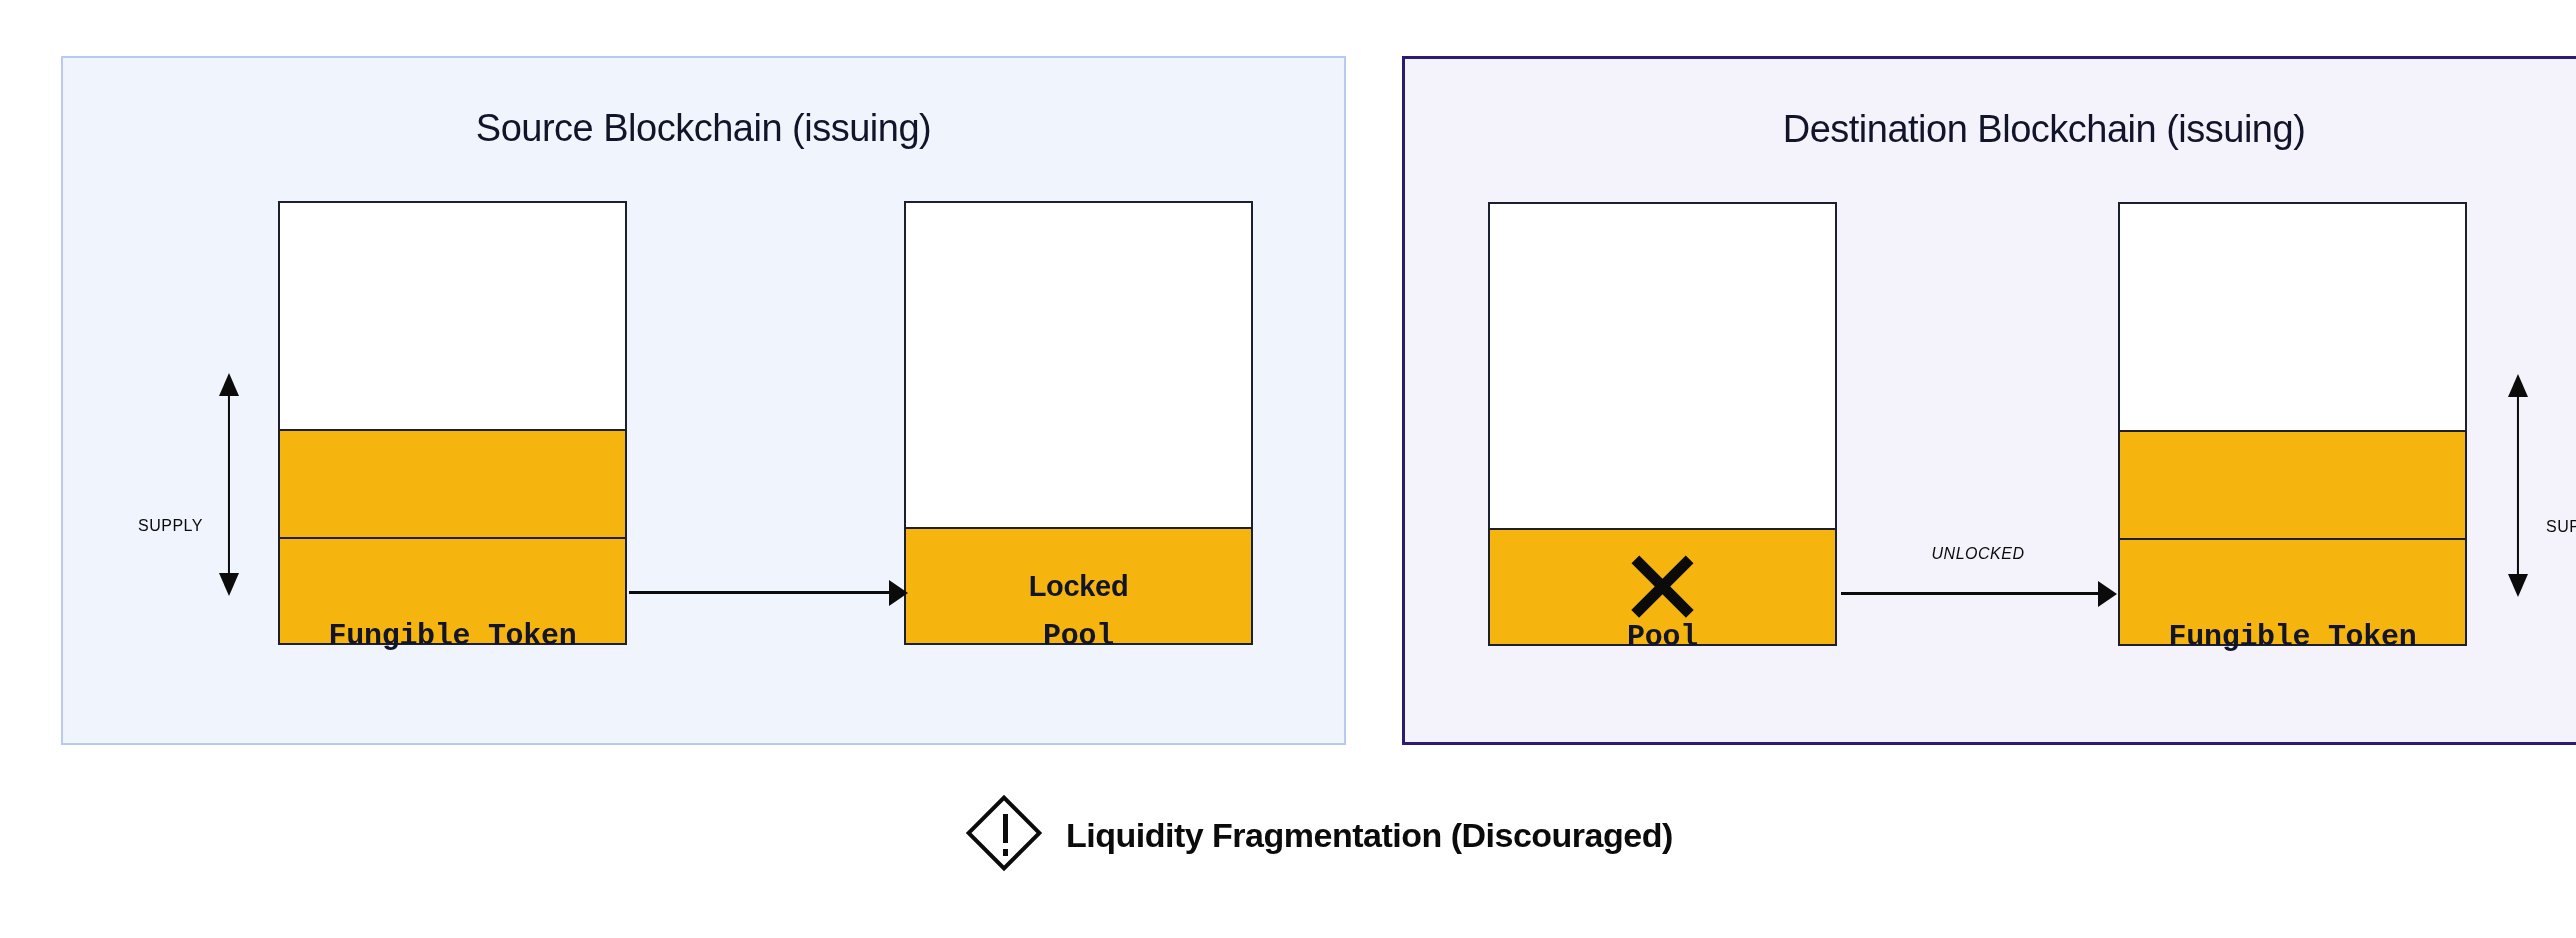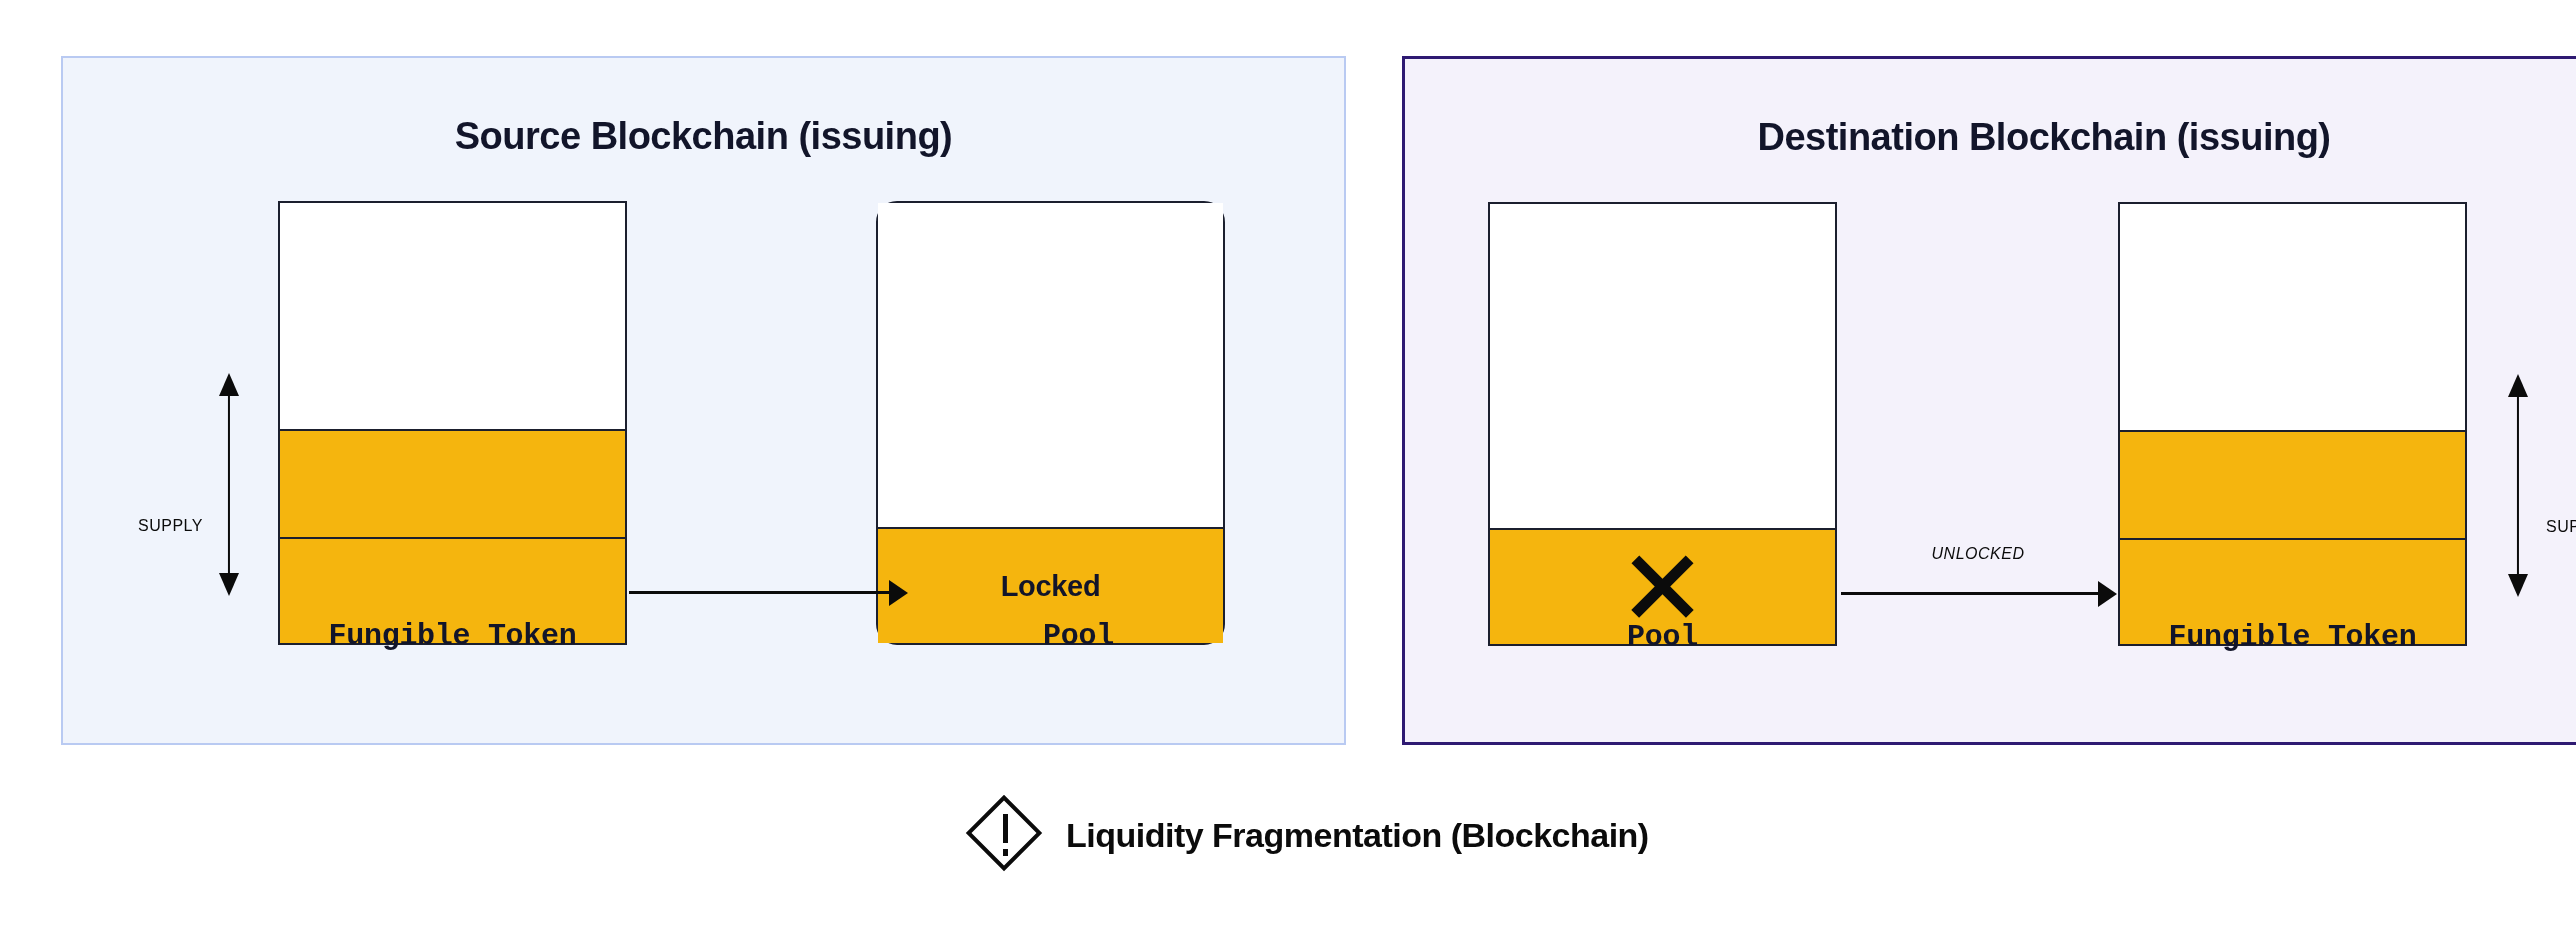--- a/index.html
+++ b/index.html
@@ -5,22 +5,22 @@
   html,body{margin:0;padding:0;background:#ffffff;}
   body{width:2749px;height:938px;overflow:hidden;
        font-family:"Liberation Sans","DejaVu Sans",sans-serif;
        -webkit-font-smoothing:antialiased;}
   .page{position:relative;width:2749px;height:938px;background:#ffffff;}
 
   
   .panel{position:absolute;top:56px;height:689px;box-sizing:border-box;}
   .panel.source{left:61px;width:1285px;background:var(--source-bg);border:2.1px solid var(--source-border);}
   .panel.dest{left:1402px;width:1284px;background:var(--dest-bg);border:3.1px solid var(--dest-border);}
-  .panel-title{position:absolute;left:0;right:0;top:51px;margin:8px;text-align:center;
-               font-size:38px;line-height:1;font-weight:700;letter-spacing:-0.5px;color:var(--text-dark);}
+  .panel-title{position:absolute;left:0;right:0;top:51px;margin:0;text-align:center;
+               font-size:38px;line-height:1;font-weight:400;letter-spacing:-0.5px;color:var(--text-dark);}
 
   
   .bar{position:absolute;top:143px;width:349px;height:444px;box-sizing:border-box;
        border:2.1px solid var(--bar-outline);background:#ffffff;display:flex;flex-direction:column;}
   .seg{box-sizing:border-box;}
   .seg.white{background:#ffffff;}
   .seg.orange{background:var(--orange);border-top:2.1px solid var(--bar-outline);
               display:flex;align-items:center;justify-content:center;}
   .seg.grow{flex:1 1 auto;}
   .locked-label{font-size:29px;font-weight:700;color:var(--text-dark);letter-spacing:-0.3px;}
@@ -67,21 +67,21 @@
 
   <section class="panel source">
     <h2 class="panel-title">Source Blockchain (issuing)</h2>
 
     <div class="bar" style="left:215px;">
       <div class="seg white" style="height:226px;"></div>
       <div class="seg orange" style="height:108px;"></div>
       <div class="seg orange grow"></div>
     </div>
 
-    <div class="bar" style="left:813px;border-radius:21px;">
+    <div class="bar" style="left:841px;">
       <div class="seg white grow"></div>
       <div class="seg orange" style="height:116px;">
         <span class="locked-label">Locked</span>
       </div>
     </div>
 
     <div class="supply-arrow" style="left:156px;">
       <div class="line"></div>
     </div>
     <div class="supply-text" style="left:75px;">SUPPLY</div>
@@ -116,16 +116,16 @@
     </div>
     <div class="supply-text" style="left:1141px;">SUPPLY</div>
 
     <div class="bar-label" style="left:83px;">Pool</div>
     <div class="bar-label" style="left:713px;">Fungible Token</div>
   </section>
 
   <div class="warning-diamond"></div>
   <div class="excl-bar"></div>
   <div class="excl-dot"></div>
-  <div class="caption-text">Liquidity Fragmentation (Blockchain)</div>
+  <div class="caption-text">Liquidity Fragmentation (Discouraged)</div>
 
 </div>
 
 
 </body></html>

